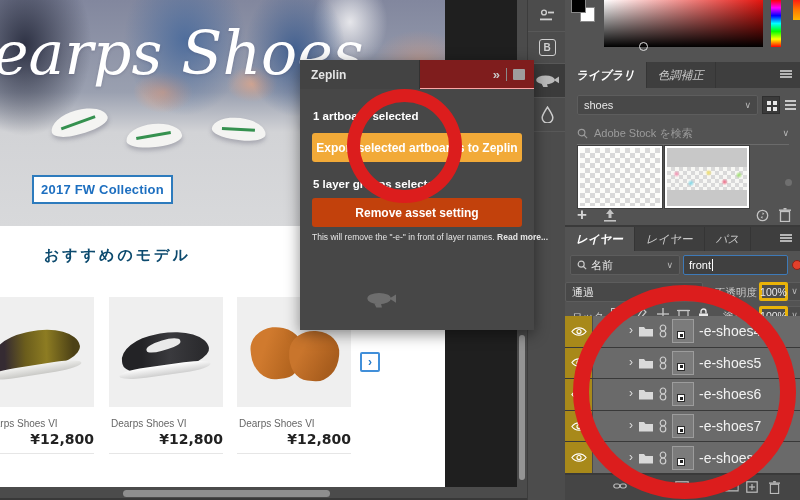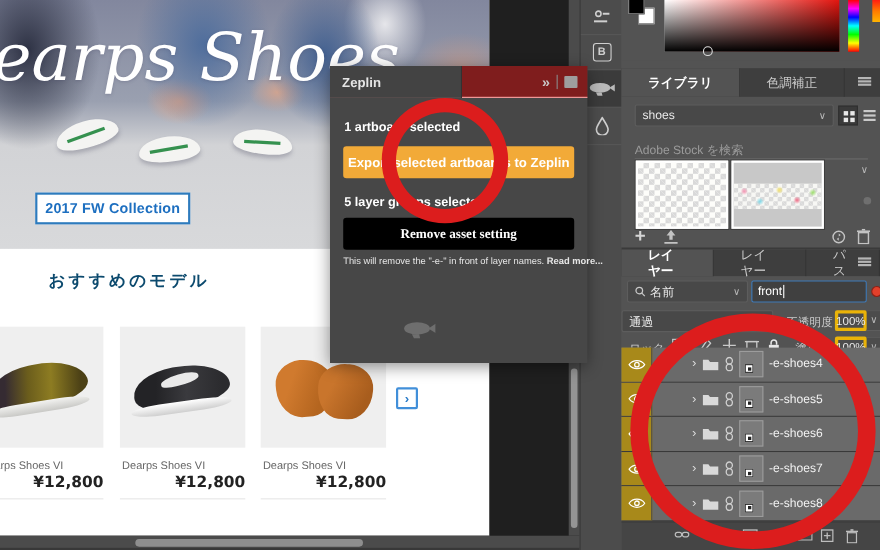--- a/index.html
+++ b/index.html
@@ -103,41 +103,41 @@
   .field-cursor{position:absolute;left:35px;top:42px;width:9px;height:9px;border:1.5px solid #ddd;
     border-radius:50%;}
   .hue-bar{position:absolute;left:206px;top:0;width:10px;height:47px;
     background:linear-gradient(to bottom,#f00,#f0f,#00f,#0ff,#0f0,#ff0,#f00);}
   .cur-color{position:absolute;left:228px;top:0;width:7px;height:20px;
     background:linear-gradient(#ff1d12,#ff7a00,#ffb400);}
 
   
   .tabbar{position:absolute;left:0;width:235px;background:#3e3e3e;display:flex;}
   .tab{height:100%;display:flex;align-items:center;justify-content:center;
-    font-size:11.5px;color:#c9c9c9;padding:0 24px;border-right:1px solid #353535;}
+    font-size:11.5px;color:#c9c9c9;padding:0 11px;border-right:1px solid #353535;font-style:italic;}
   .tab.active{background:#535353;color:#fff;font-weight:bold;}
   .flyout-icon{position:absolute;right:8px;top:50%;transform:translateY(-50%);
     width:12px;height:2px;background:#b5b5b5;box-shadow:0 3px #b5b5b5,0 6px #b5b5b5;margin-top:-4px;}
   .chev{color:#b9b9b9;font-size:9px;line-height:1;}
   .select-box{position:absolute;height:20px;background:#484848;border:1px solid #5d5d5d;border-radius:2px;
     display:flex;align-items:center;padding:0 6px;color:#e8e8e8;font-size:11px;}
   .select-box .chev{margin-left:auto;}
 
   
   .library-panel{position:absolute;left:0;top:55px;width:235px;height:172px;background:#535353;}
   .lib-tabbar{top:7px;height:26px;}
   .shoes-select{left:12px;top:40px;width:181px;font-weight:normal;}
   .view-btn{position:absolute;top:41px;width:18px;height:18px;display:flex;align-items:center;justify-content:center;}
   .grid-btn{left:197px;background:#3a3a3a;border:1px solid #2f2f2f;}
   .grid-glyph{width:4px;height:4px;background:#e8e8e8;box-shadow:6px 0 #e8e8e8,0 6px #e8e8e8,6px 6px #e8e8e8;
     margin:-5px 0 0 -5px;}
   .list-btn{left:216px;}
   .list-glyph{width:11px;height:2px;background:#c9c9c9;box-shadow:0 4px #c9c9c9,0 8px #c9c9c9;margin-top:-8px;}
   .stock-search{position:absolute;left:12px;top:68px;width:212px;height:22px;
-    border-bottom:1px solid #6b6b6b;display:flex;align-items:flex-start;color:#9b9b9b;font-size:11px;gap:6px;flex-direction:column;}
+    border-bottom:1px solid #6b6b6b;display:flex;align-items:center;color:#9b9b9b;font-size:11px;gap:6px;}
   .stock-search .chev{margin-left:auto;}
   .lib-thumb{position:absolute;top:91px;height:62px;background:#fff;border:2px solid #fff;
     box-shadow:0 0 0 1px #3e3e3e;}
   .checker{background-image:
       linear-gradient(45deg,#d9d9d9 25%,transparent 25%,transparent 75%,#d9d9d9 75%),
       linear-gradient(45deg,#d9d9d9 25%,transparent 25%,transparent 75%,#d9d9d9 75%);
     background-size:10px 10px;background-position:0 0,5px 5px;background-color:#fdfdfa;}
   .thumb1{left:13px;width:84px;}
   .thumb2{left:100px;width:84px;background:#c8c8c8;}
   .thumb2-strip{position:absolute;left:0;top:19px;width:100%;height:23px;
@@ -185,21 +185,21 @@
   .layer-row{position:relative;width:235px;height:31.6px;background:#6a6a6a;
     border-bottom:1px solid #393939;display:flex;}
   .eye-cell{width:28px;height:100%;background:#a8891a;border-right:1px solid #4a4a4a;
     display:flex;align-items:center;justify-content:center;flex:none;}
   .row-content{flex:1;display:flex;align-items:center;padding-left:36px;gap:5px;}
   .expand-glyph{color:#ddd;font-size:12px;line-height:1;margin-top:-2px;}
   .layer-thumb{position:relative;width:22px;height:24px;background:#7b7b7b;border:1px solid #9c9c9c;flex:none;}
   .asset-marker{position:absolute;left:4px;bottom:3px;width:8px;height:8px;background:#fff;
     border:1px solid #2a2a2a;display:flex;align-items:center;justify-content:center;}
   .asset-marker::after{content:"";width:3px;height:3px;background:#222;}
-  .layer-name{font-size:11px;color:#f2f2f2;}
+  .layer-name{font-size:14px;color:#f2f2f2;}
   .layers-footer{position:absolute;left:0;top:247px;width:235px;height:26px;background:#454545;
     border-top:1px solid #3a3a3a;}
   .lf-icon{position:absolute;top:6px;color:#bdbdbd;}
   .fx-glyph{font-size:10px;font-weight:bold;font-style:italic;color:#bdbdbd;}
 
   
   .zeplin-panel{position:absolute;left:300px;top:60px;width:234px;height:270px;background:#474747;
     z-index:5;box-shadow:0 4px 14px rgba(0,0,0,.45);}
   .zp-header{position:absolute;left:0;top:0;width:234px;height:29px;background:#7f1d1d;
     border-bottom:1px solid #fca5a5;}
@@ -207,21 +207,21 @@
     display:flex;align-items:center;padding-left:11px;font-size:12px;font-weight:bold;color:#e5e5e5;
     border-right:1px solid #323232;}
   .zp-collapse{position:absolute;right:34px;top:7px;color:#c9c9c9;font-size:13px;font-weight:bold;}
   .zp-sep{position:absolute;right:27px;top:8px;width:1px;height:13px;background:#8a8a8a;}
   .zp-menu{position:absolute;right:9px;top:9px;width:12px;height:11px;background:#9e9e9e;border-radius:1px;}
   .zp-status{position:absolute;left:13px;font-size:11.5px;font-weight:bold;color:#fff;}
   .zp-s1{top:50px;} .zp-s2{top:118px;}
   .zp-btn{position:absolute;left:12px;width:210px;height:29px;border-radius:3px;
     display:flex;align-items:center;justify-content:center;font-size:12px;font-weight:bold;color:#fff;}
   .zp-export{top:73px;background:#f2aa38;}
-  .zp-remove{top:138px;background:#000000;font-family:Liberation Serif, serif;}
+  .zp-remove{top:138px;background:#c2410c;}
   .zp-note{position:absolute;left:12px;top:172px;width:212px;font-size:8.5px;color:#e6e6e6;white-space:nowrap;}
   .zp-note b{font-weight:bold;}
   .zp-blimp{position:absolute;left:66px;top:230px;opacity:.55;}
 
   
   .red-circle{position:absolute;border-radius:50%;border-style:solid;border-color:#dc1d1d;z-index:20;}
   .rc1{left:347px;top:89px;width:115px;height:114px;border-width:13px;}
   .rc2{left:573px;top:285px;width:223px;height:214px;border-width:16px;}
 
   svg{display:block;}

